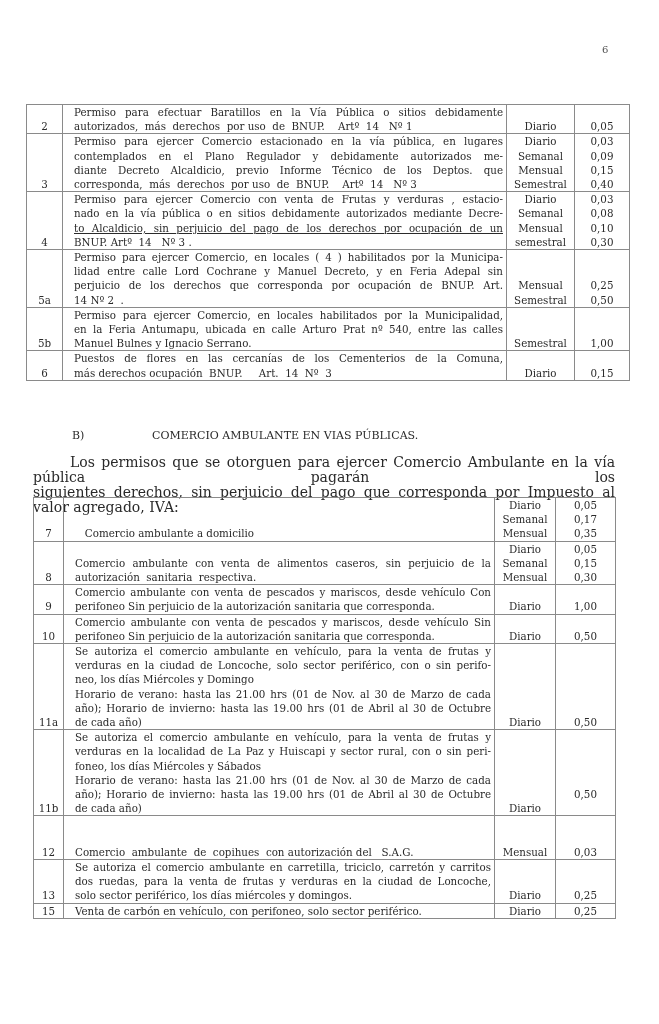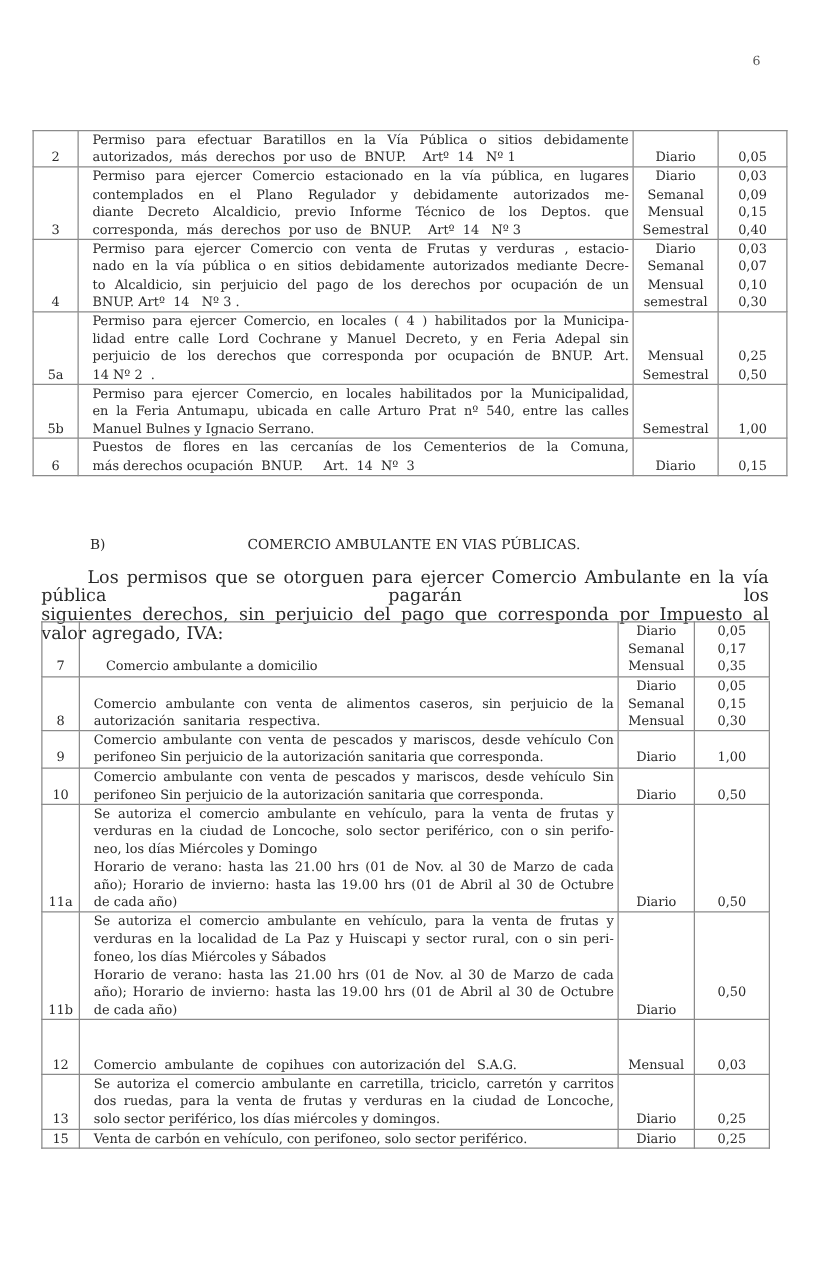--- a/index.html
+++ b/index.html
@@ -24,21 +24,21 @@
   table.fees td.per, table.fees td.val { text-align: center; }
   .line { display: block; white-space: nowrap; }
   .jline { display: block; text-align: justify; text-align-last: justify; white-space: normal; }
   .lastline { display: block; }
   #table1 { left: 26px; top: 104px; width: 603px; }
   #table2 { left: 33px; top: 497px; width: 582px; }
   .section-heading {
     position: absolute; top: 429px; left: 72px; font-size: 11px; color: #2a2a2a;
   }
   .section-heading .letter { position: absolute; left: 0; top: 0; }
-  .section-heading .title { position: absolute; left: 80px; top: 0; white-space: nowrap; margin-left: 46px; }
+  .section-heading .title { position: absolute; left: 80px; top: 0; white-space: nowrap; }
   .intro {
     position: absolute; left: 33px; top: 455px; width: 582px;
     font-size: 14px; line-height: 15px; color: #2a2a2a; text-align: justify;
   }
   .intro .first { text-indent: 37px; display: block; text-align: justify; text-align-last: justify; }
   .spacer { display: block; height: 14.2px; }
 </style>
 </head>
 <body>
 
@@ -86,32 +86,32 @@
           <span class="line">0,09</span>
           <span class="line">0,15</span>
           <span class="line">0,40</span>
         </td>
       </tr>
       <tr>
         <td class="num">4</td>
         <td class="desc">
           <span class="jline" style="white-space: normal;">Permiso  para ejercer Comercio  con  venta  de Frutas y  verduras , estacio-</span>
           <span class="jline" style="white-space: normal;">nado en la vía  pública o en sitios debidamente autorizados mediante  Decre-</span>
-          <span class="jline" style="white-space: normal;">to Alcaldicio,  sin  perjuicio del  pago de los derechos por ocupación de un</span>
+          <span class="jline" style="white-space: normal; text-decoration: underline;">to Alcaldicio,  sin  perjuicio del  pago de los derechos por ocupación de un</span>
           <span class="lastline" style="white-space: pre;">BNUP. Artº  14   Nº 3 .</span>
         </td>
         <td class="per">
           <span class="line">Diario</span>
           <span class="line">Semanal</span>
           <span class="line">Mensual</span>
           <span class="line">semestral</span>
         </td>
         <td class="val">
           <span class="line">0,03</span>
-          <span class="line">0,07</span>
+          <span class="line">0,08</span>
           <span class="line">0,10</span>
           <span class="line">0,30</span>
         </td>
       </tr>
       <tr>
         <td class="num">5a</td>
         <td class="desc">
           <span class="jline" style="white-space: normal;">Permiso  para ejercer Comercio,  en locales  ( 4 )  habilitados por la Municipa-</span>
           <span class="jline" style="white-space: normal;">lidad  entre calle Lord Cochrane y  Manuel Decreto, y en Feria Adepal sin</span>
           <span class="jline" style="white-space: normal;">perjuicio  de los  derechos que corresponda  por  ocupación de  BNUP.  Art.</span>

